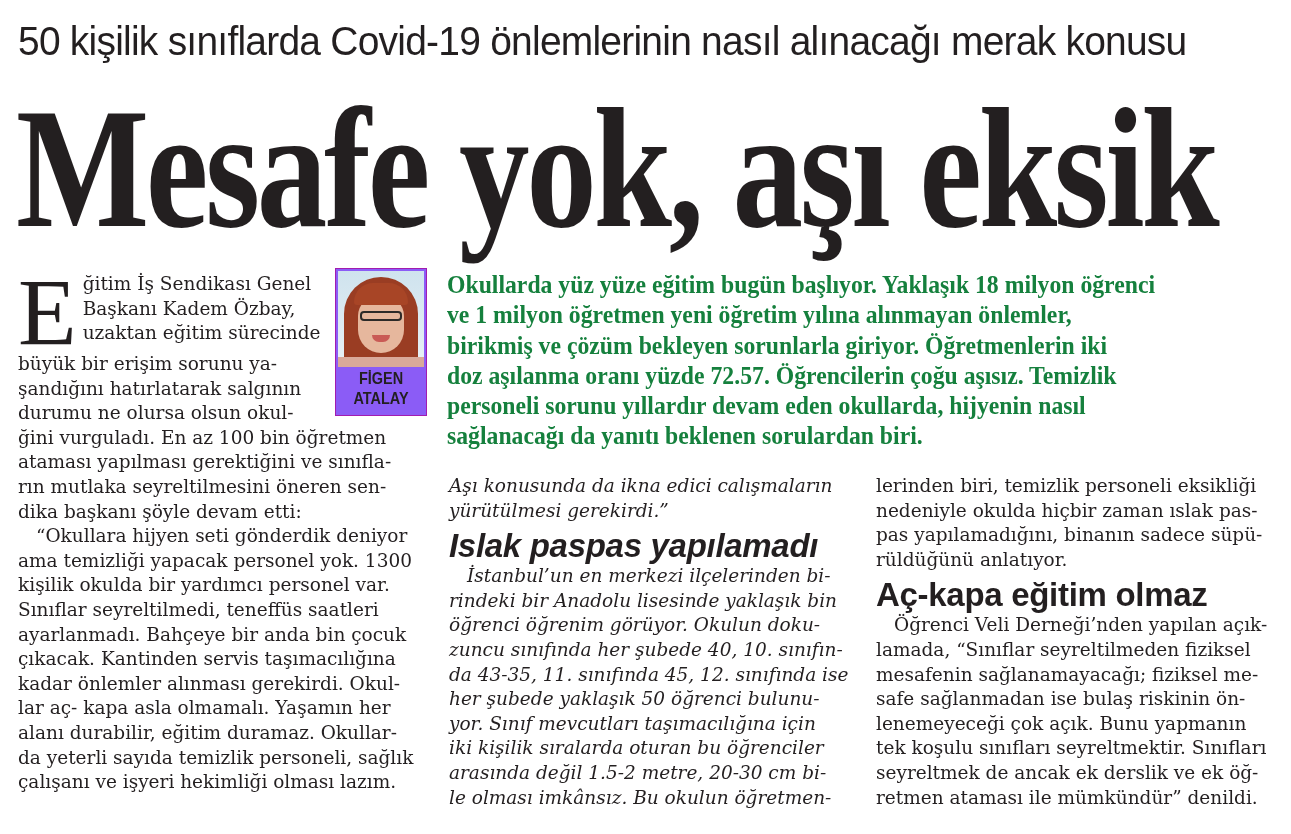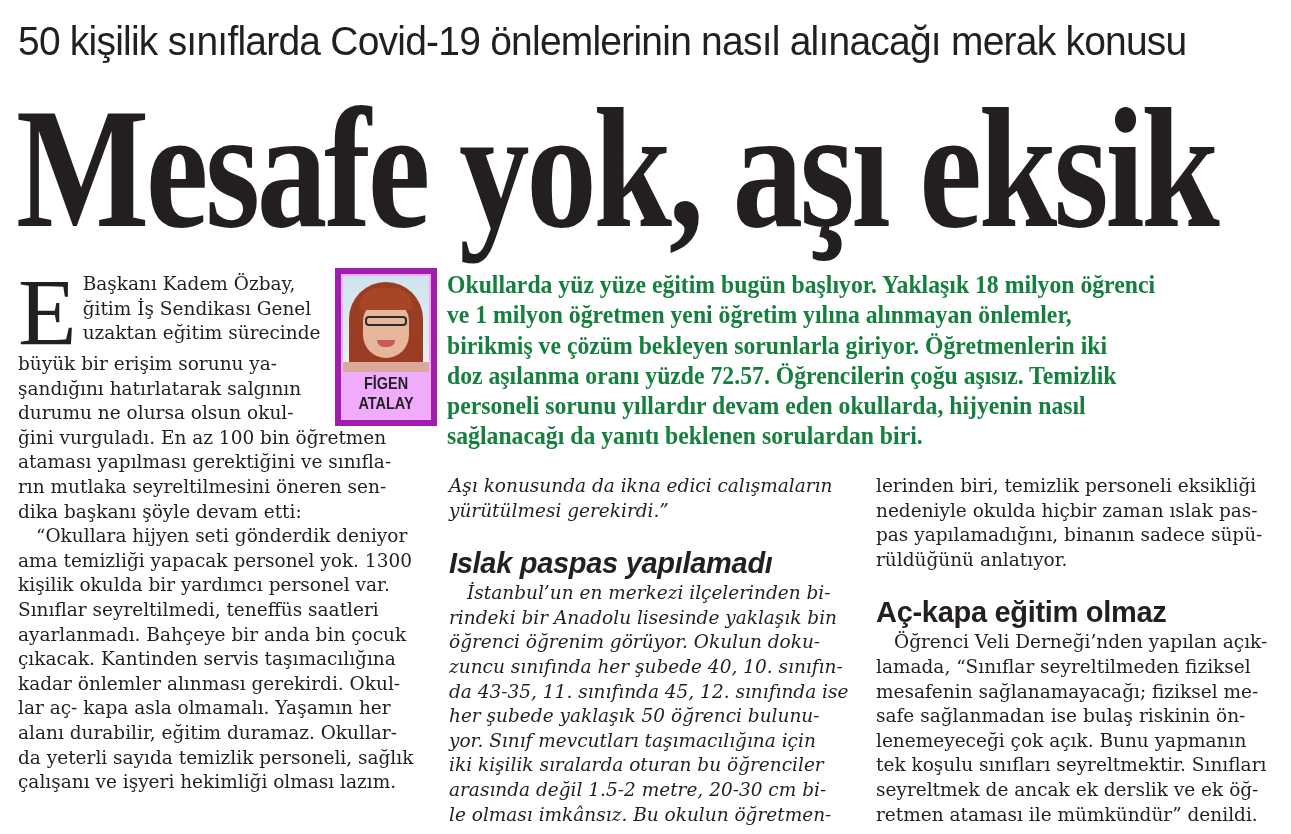--- a/index.html
+++ b/index.html
@@ -20,21 +20,21 @@
   .col1 { position: absolute; left: 18px; top: 272px; width: 412px; }
   .col1 .top-part { width: 305px; }
   .drop-cap {
     float: left; font-family: "Liberation Serif", serif; font-size: 96px; line-height: 78px;
     margin: 2px 6px 0 0; color: #231f20;
   }
   .line { display: block; white-space: nowrap; }
   .indent { padding-left: 18px; }
   .photo-box {
     position: absolute; left: 335px; top: 268px; width: 90px; height: 146px;
-    border: 6px solid #a21caf; background: #f0abfc;
+    border: 1px solid #a21caf; background: #8b5cf6;
   }
   .photo {
     position: absolute; left: 2px; top: 2px; width: 86px; height: 96px; overflow: hidden;
     background: linear-gradient(180deg, #cfe3ee 0%, #e9f1f5 100%);
   }
   .hair { position: absolute; left: 6px; top: 6px; width: 74px; height: 96px; border-radius: 40px 40px 10px 10px; background: #9a3d23; }
   .face { position: absolute; left: 20px; top: 24px; width: 46px; height: 58px; border-radius: 22px 22px 24px 24px; background: #e6b79d; }
   .bangs { position: absolute; left: 16px; top: 12px; width: 54px; height: 22px; border-radius: 26px 26px 4px 4px; background: #a84526; }
   .glasses { position: absolute; left: 22px; top: 40px; width: 42px; height: 10px; border: 2px solid #2d2a28; border-radius: 4px; box-sizing: border-box; }
   .smile { position: absolute; left: 34px; top: 64px; width: 18px; height: 7px; border-radius: 0 0 10px 10px; background: #c95a55; }
@@ -45,35 +45,35 @@
     transform: scaleX(0.85);
   }
   .lead {
     position: absolute; left: 447px; top: 270px; width: 830px;
     font-family: "Liberation Serif", serif; font-weight: bold; font-size: 25.5px; line-height: 30.3px; color: #15803d;
   }
   .lead .line { transform: scaleX(0.93); transform-origin: left top; }
   .col2 { position: absolute; left: 449px; top: 474px; width: 415px; font-style: italic; }
   .col3 { position: absolute; left: 876px; top: 474px; width: 412px; }
   .subhead {
-    font-family: "Liberation Sans", sans-serif; font-weight: bold; font-size: 29px; line-height: 32px;
-    margin: 24px 0 2px 0; letter-spacing: -0.3px; color: #231f20;
+    font-family: "Liberation Sans", sans-serif; font-weight: bold; font-size: 33px; line-height: 32px;
+    margin: 7px 0 2px 0; letter-spacing: -0.3px; color: #231f20;
   }
 </style>
 </head>
 <body>
 
 <div class="kicker">50 kişilik sınıflarda Covid-19 önlemlerinin nasıl alınacağı merak konusu</div>
 <div class="headline">Mesafe yok, aşı eksik</div>
 
 <div class="col1 body-text">
   <div class="top-part">
     <span class="drop-cap">E</span>
+    <span class="line">ğitim İş Sendikası Genel</span>
     <span class="line">Başkanı Kadem Özbay,</span>
-    <span class="line">ğitim İş Sendikası Genel</span>
     <span class="line">uzaktan eğitim sürecinde</span>
     <span class="line" style="clear:left">büyük bir erişim sorunu ya-</span>
     <span class="line">şandığını hatırlatarak salgının</span>
     <span class="line">durumu ne olursa olsun okul-</span>
   </div>
   <span class="line">ğini vurguladı. En az 100 bin öğretmen</span>
   <span class="line">ataması yapılması gerektiğini ve sınıfla-</span>
   <span class="line">rın mutlaka seyreltilmesini öneren sen-</span>
   <span class="line">dika başkanı şöyle devam etti:</span>
   <span class="line indent">“Okullara hijyen seti gönderdik deniyor</span>

